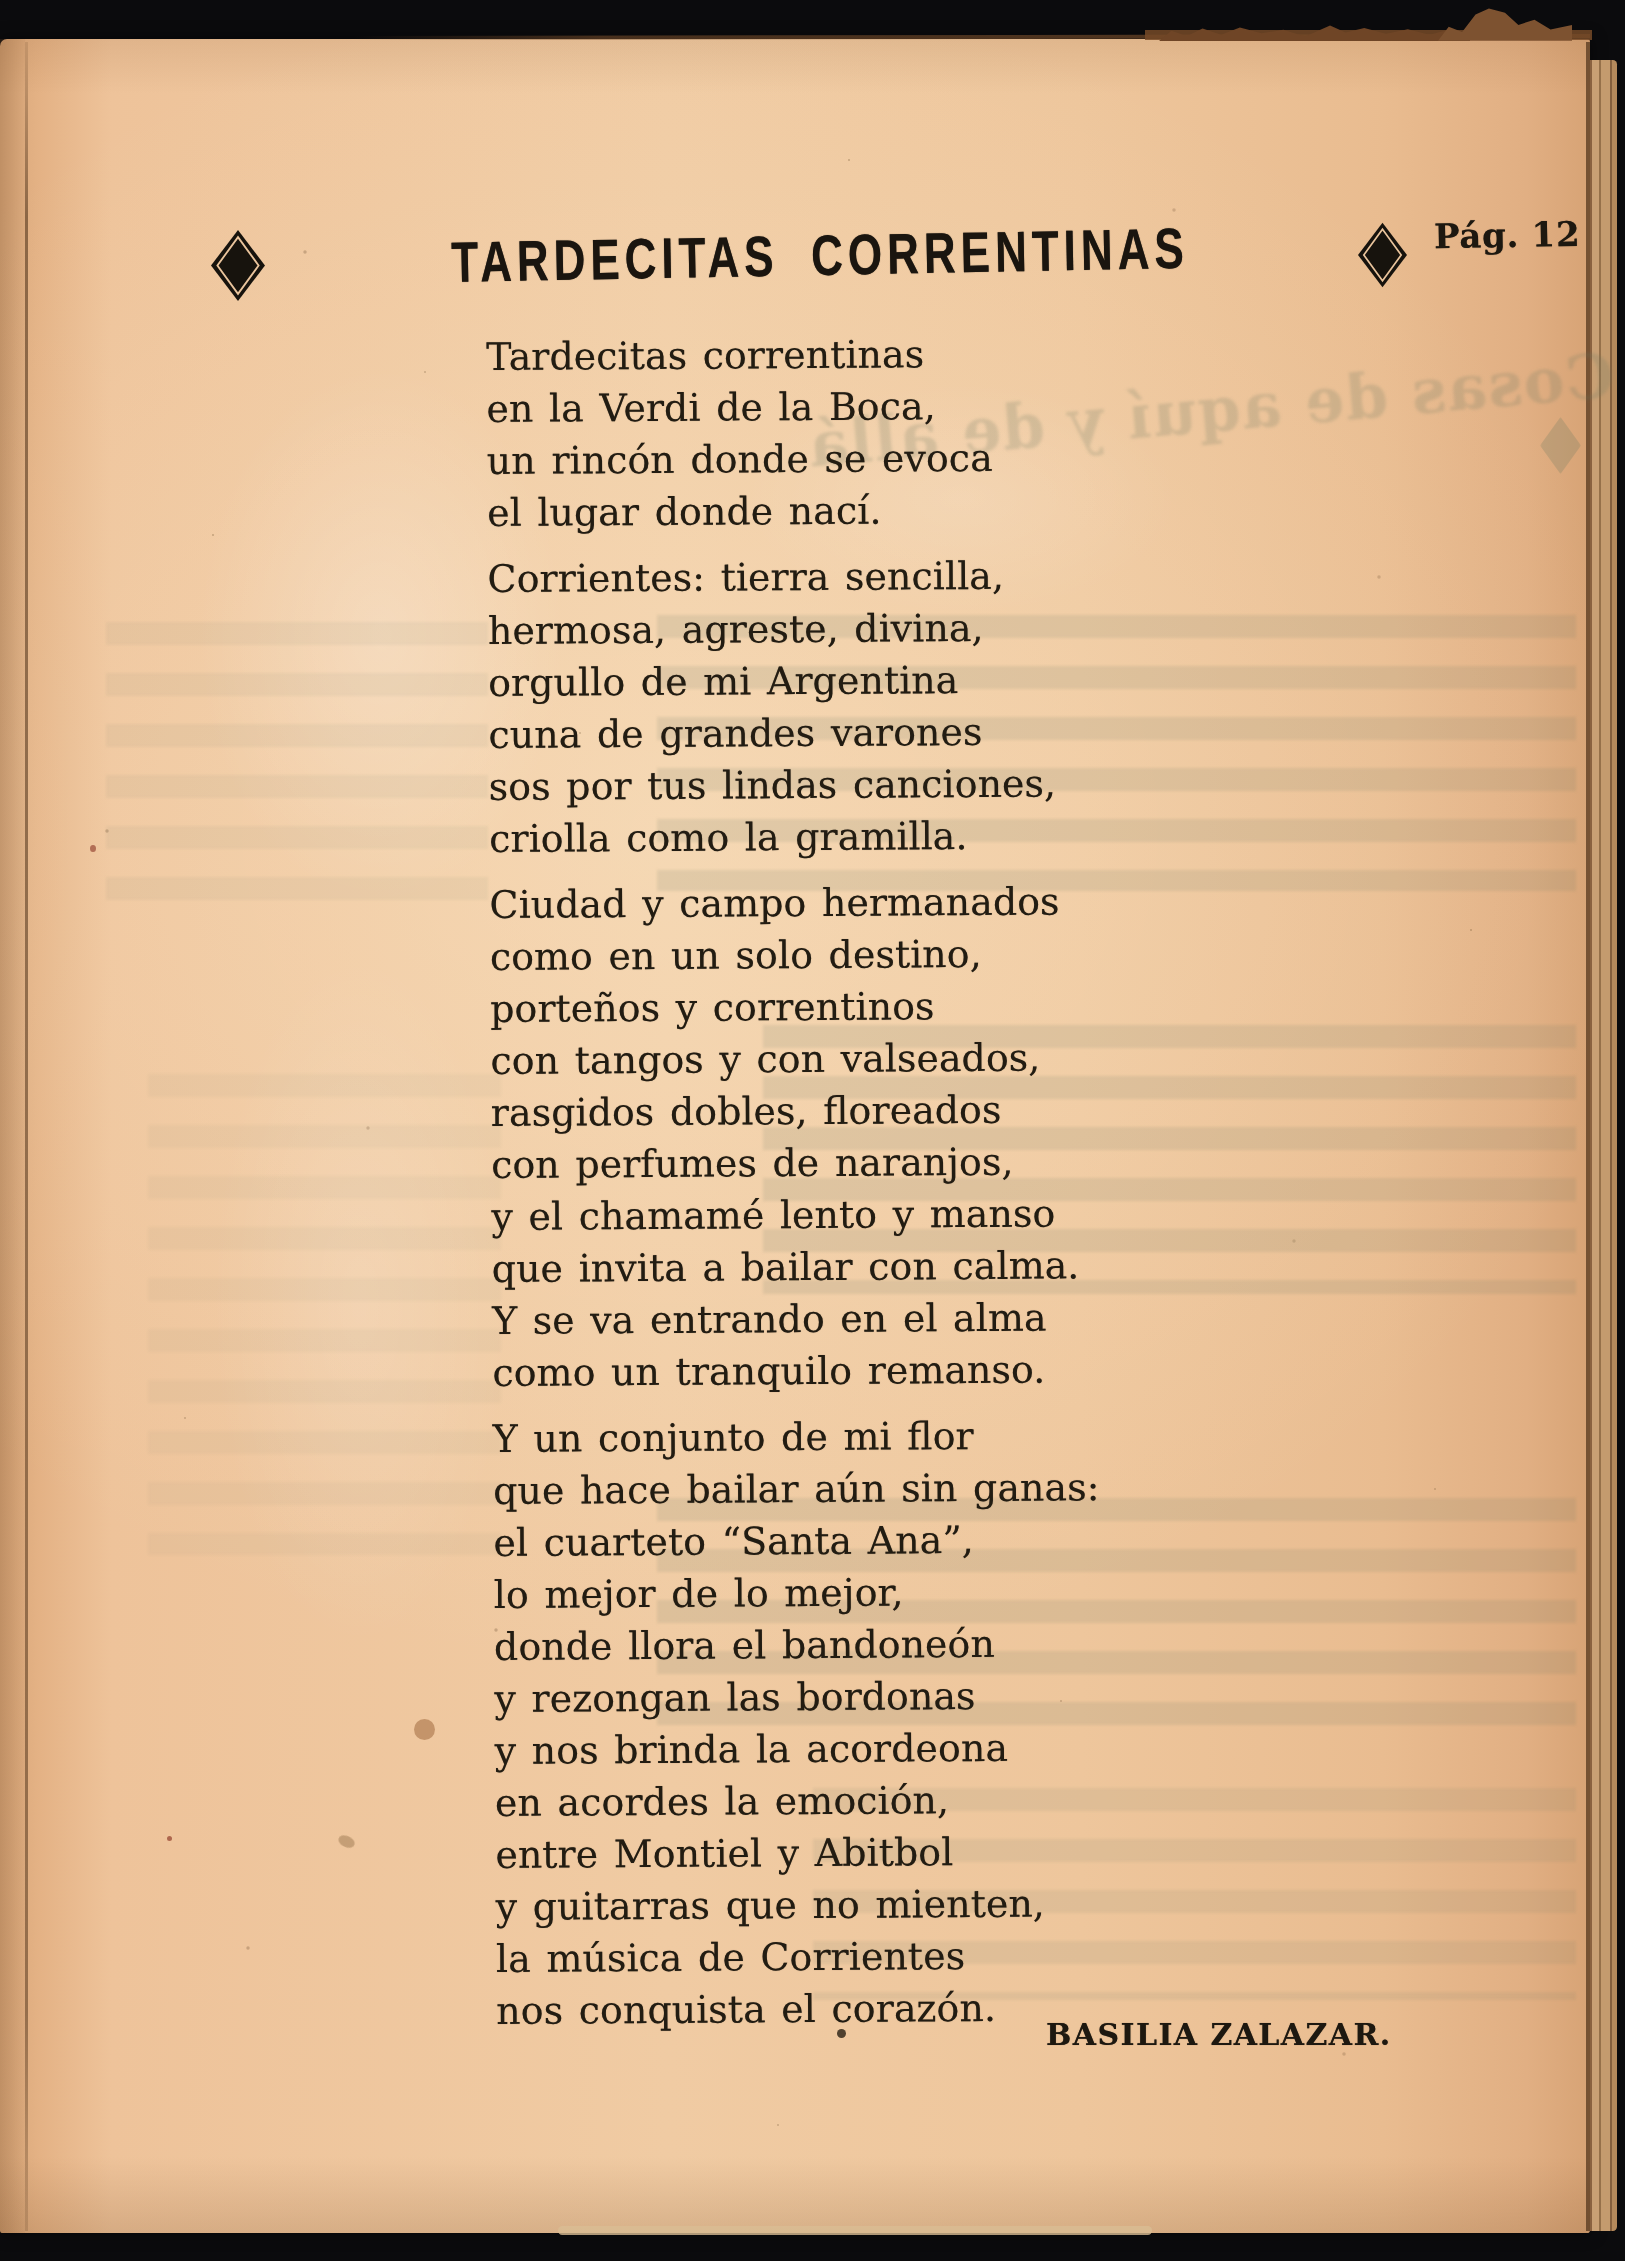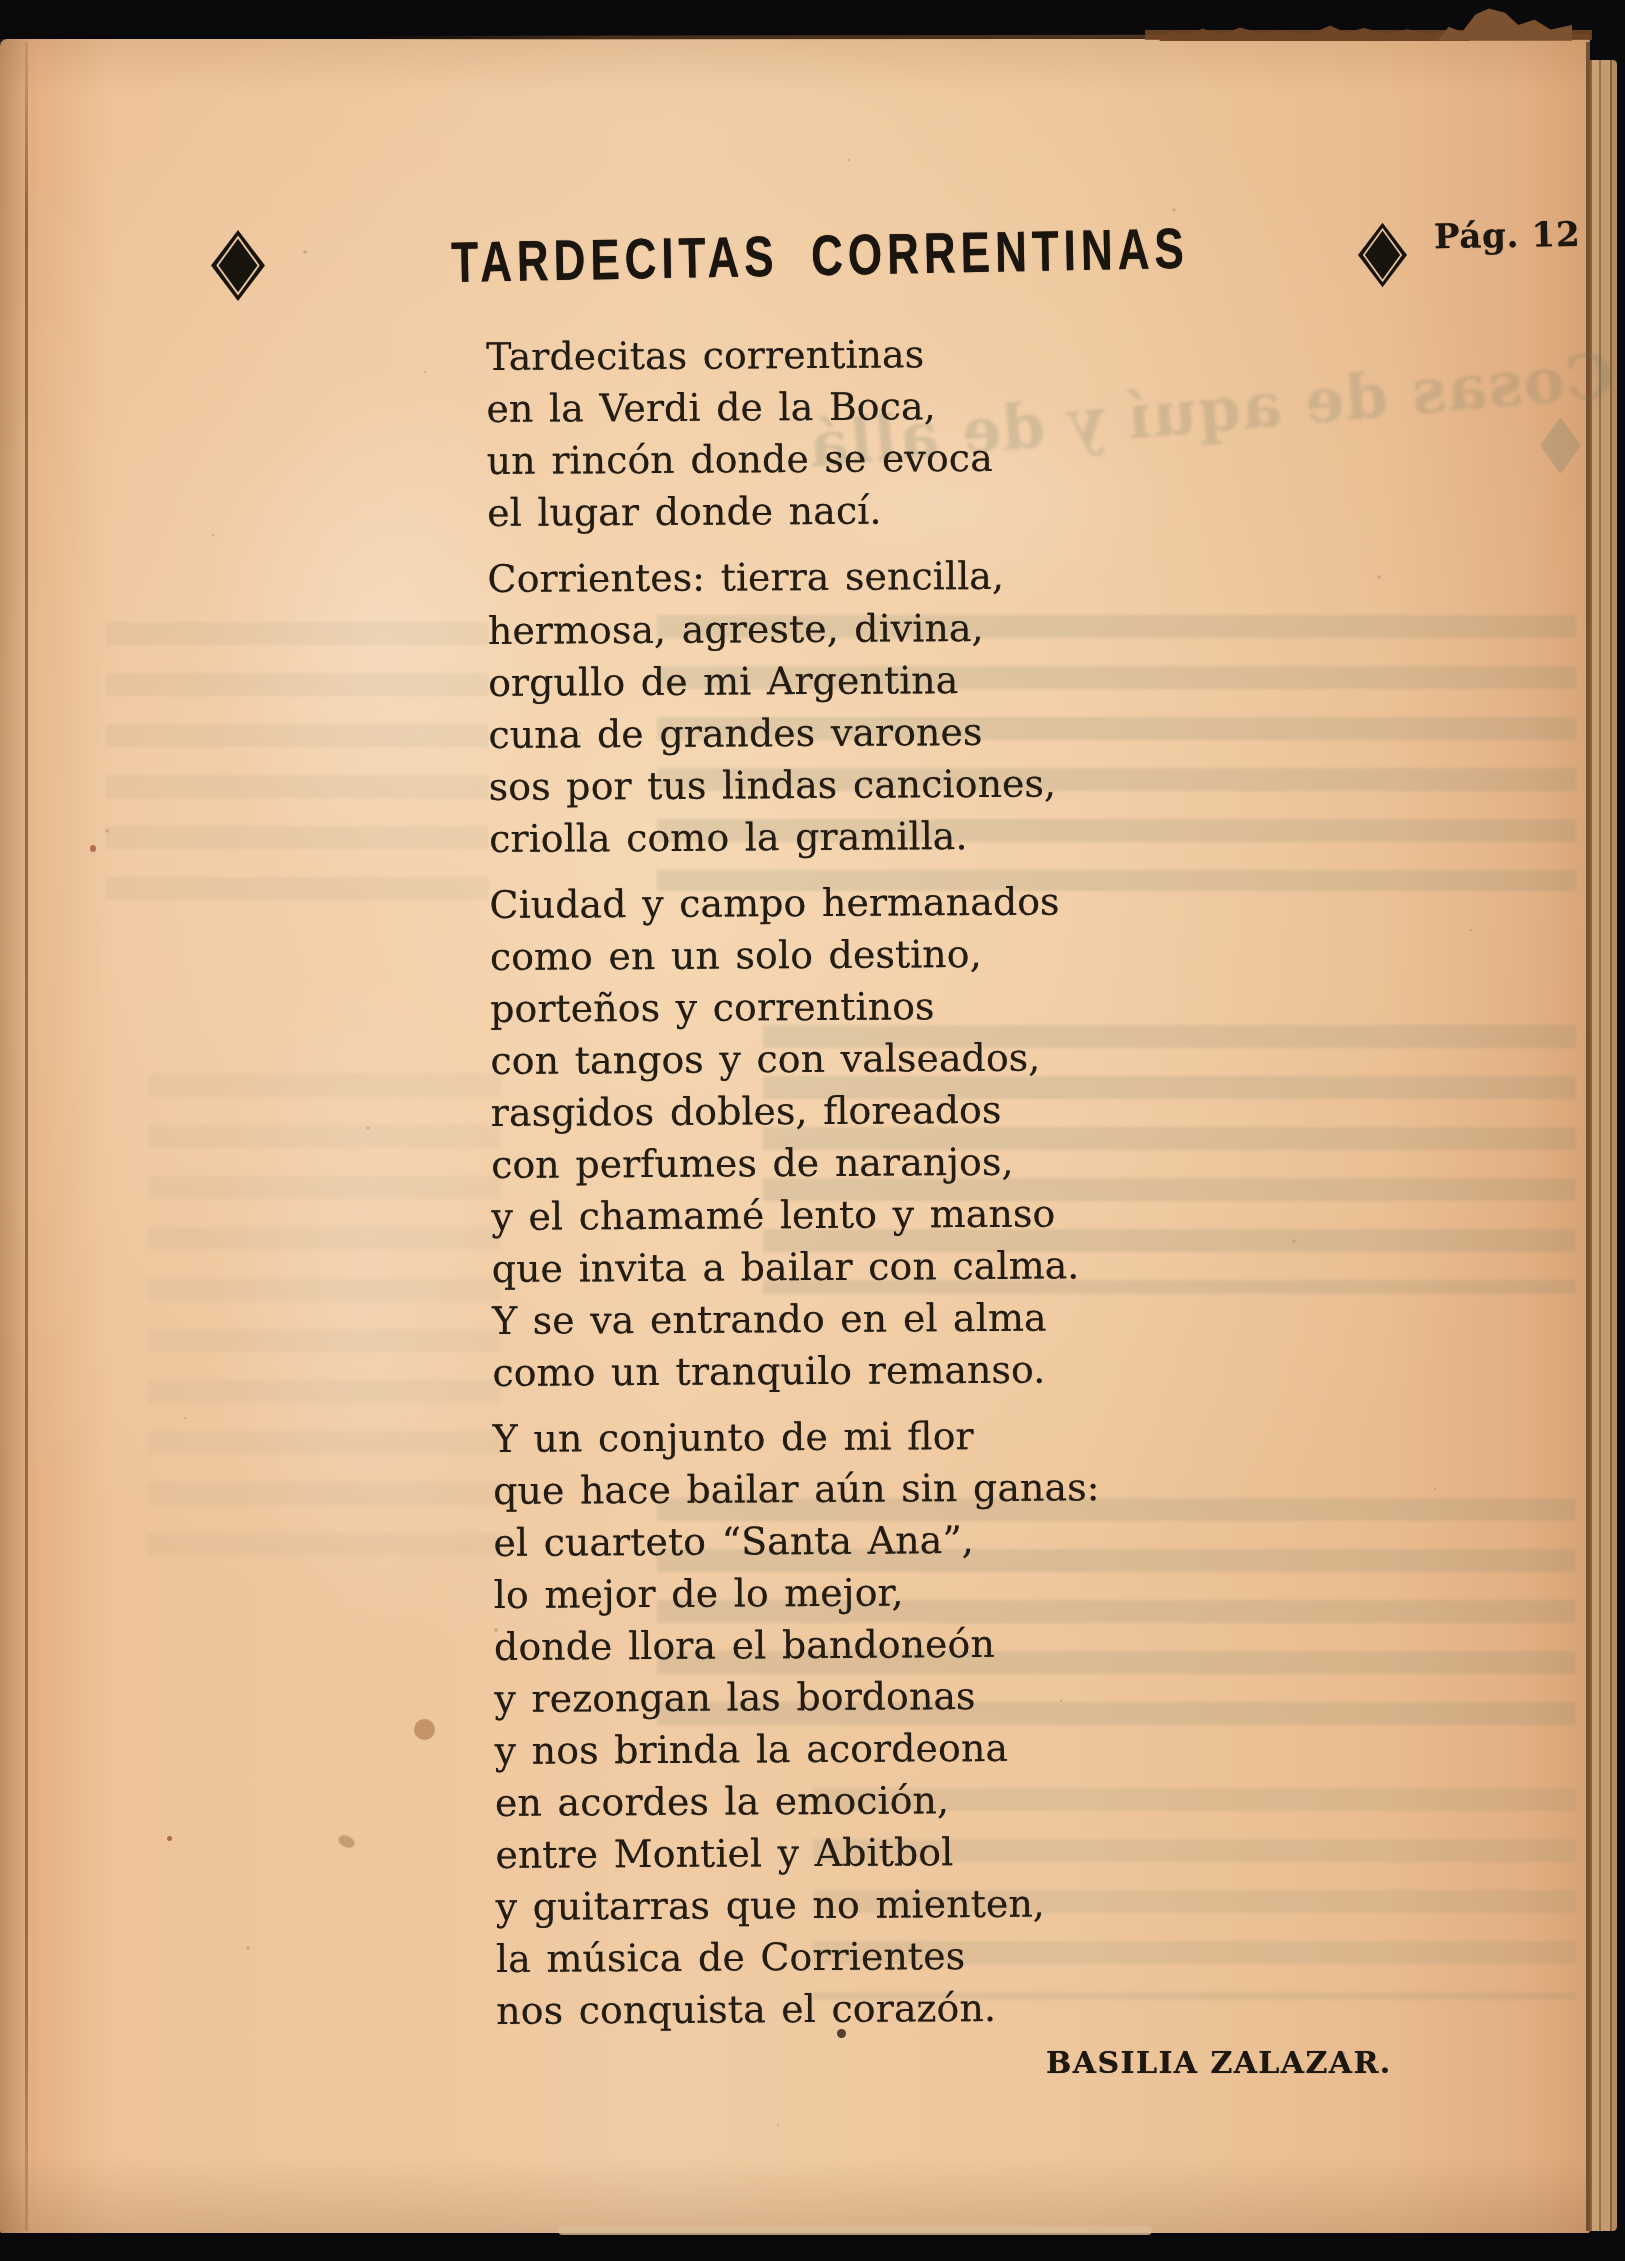--- a/index.html
+++ b/index.html
@@ -136,21 +136,20 @@
     transform:rotate(-.35deg);transform-origin:left top;
     text-shadow:0 0 0.7px rgba(34,28,18,.55);
     white-space:nowrap;
   }
   .stanza + .stanza{margin-top:14px;}
   .signature{
     position:absolute;left:1046px;top:2017px;width:325px;
     font-family:"DejaVu Serif",serif;font-weight:bold;font-size:30px;
     letter-spacing:1.4px;text-align:right;color:#1d1810;white-space:nowrap;
     text-shadow:0 0 0.7px rgba(29,24,16,.7);
-    margin-top:28px;
   }
 </style>
 </head>
 <body>
 
 <div class="paper"></div>
 <div class="gutter-shade"></div>
 <div class="crease"></div>
 <div class="edge-stack"></div>
 <div class="paper-right-line"></div>

